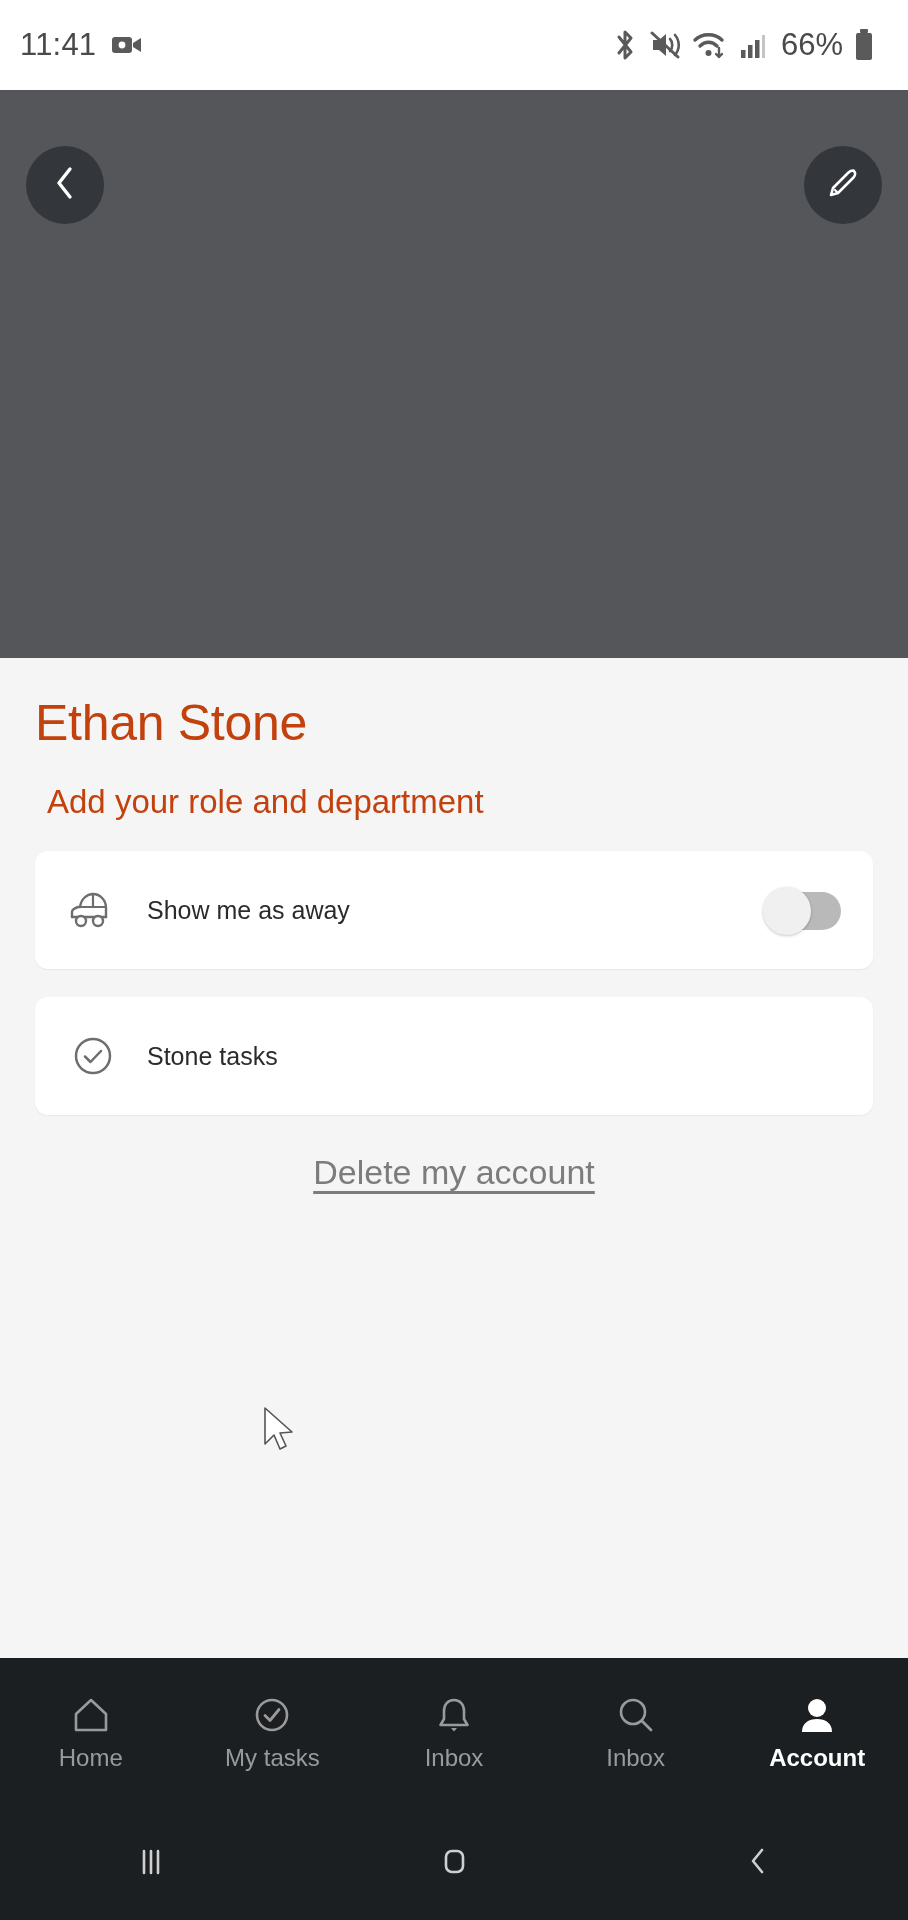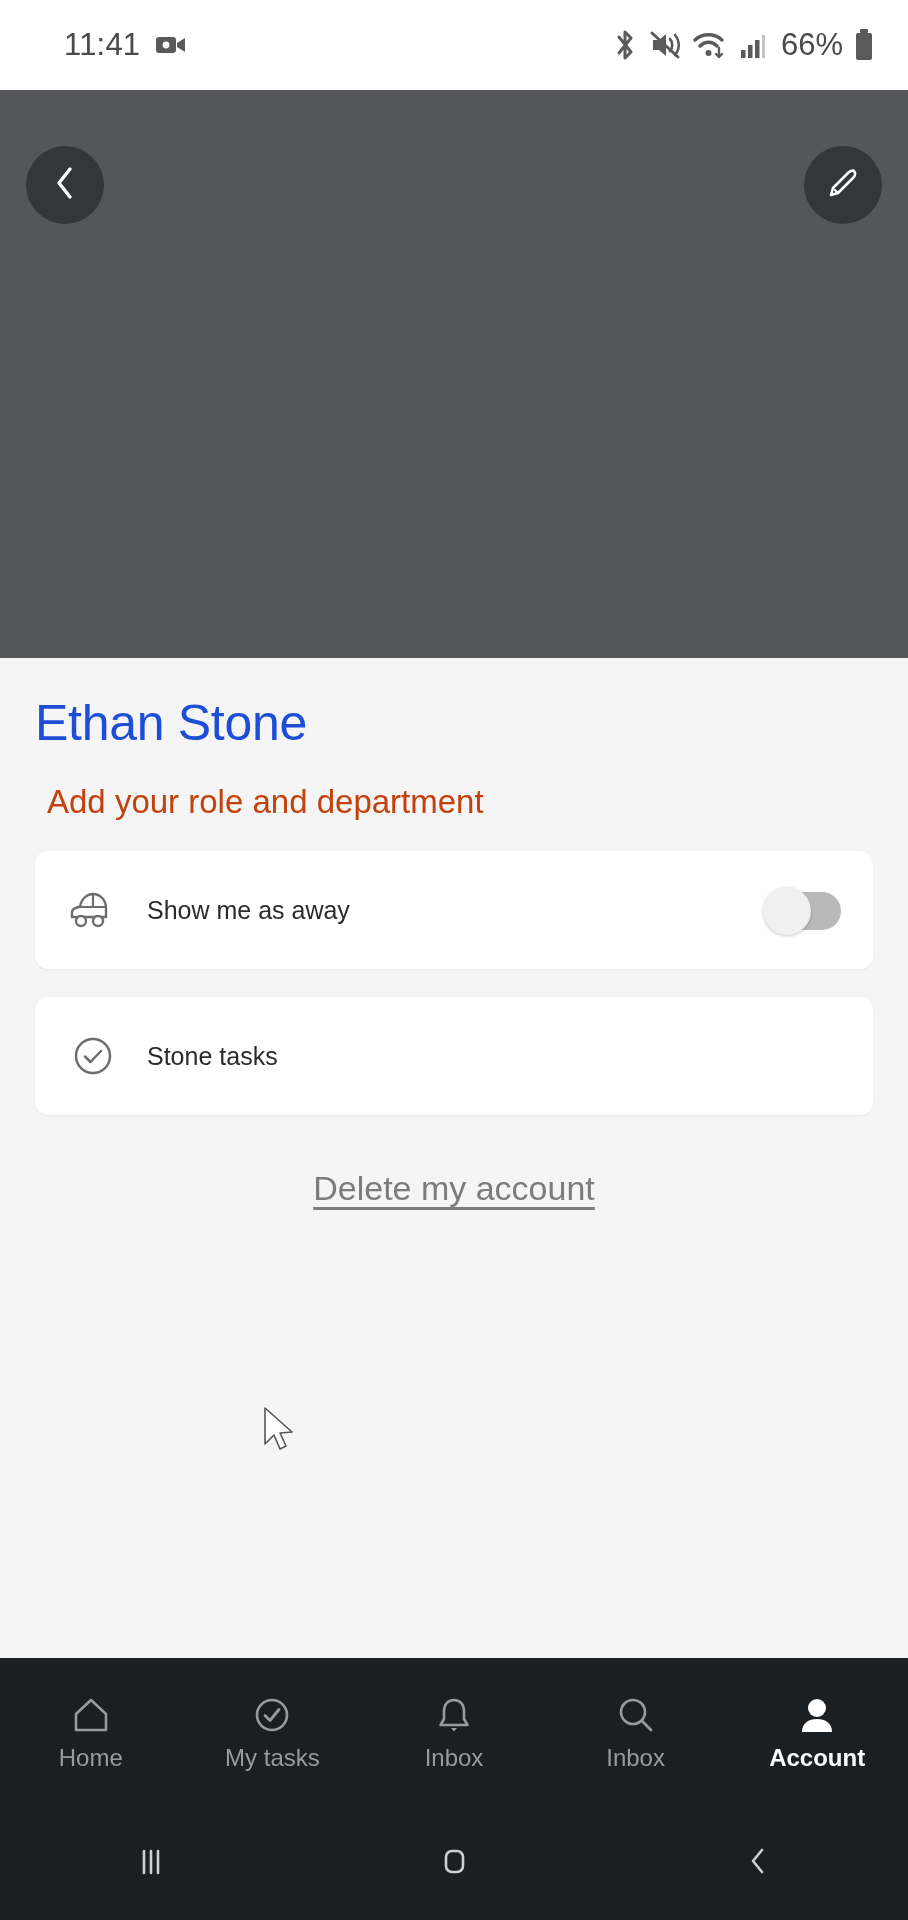--- a/index.html
+++ b/index.html
@@ -22,21 +22,21 @@
     flex-direction: column;
   }
 
   
   .statusbar {
     height: 90px;
     background: #ffffff;
     display: flex;
     align-items: center;
     justify-content: space-between;
-    padding: 0 34px 0 64px;
+    padding: 0 34px 0 20px;
     box-sizing: border-box;
     flex: 0 0 auto;
   }
   .status-left {
     display: flex;
     align-items: center;
     gap: 16px;
   }
   .status-time {
     font-size: 31px;
@@ -83,21 +83,21 @@
     background: #f5f5f5;
     padding: 0 35px;
     box-sizing: border-box;
     position: relative;
   }
   .profile-name {
     margin: 0;
     padding-top: 38px;
     font-size: 50px;
     font-weight: 400;
-    color: #1d4ed8;
+    color: #c2410c;
     letter-spacing: -0.3px;
     line-height: 1.1;
   }
   .profile-sub {
     margin: 12px;
     padding-top: 20px;
     font-size: 33px;
     color: #c2410c;
     font-weight: 400;
   }
@@ -159,21 +159,21 @@
     width: 48px;
     height: 48px;
     border-radius: 50%;
     background: #f0f0f0;
     box-shadow: 0 1px 3px rgba(0,0,0,0.22);
   }
 
   .delete-link-wrap {
     display: flex;
     justify-content: center;
-    margin-top: 54px;
+    margin-top: 38px;
   }
   .delete-link {
     font-size: 34px;
     color: #7c7c7c;
     text-decoration: underline;
     text-underline-offset: 7px;
     cursor: pointer;
   }
 
   

